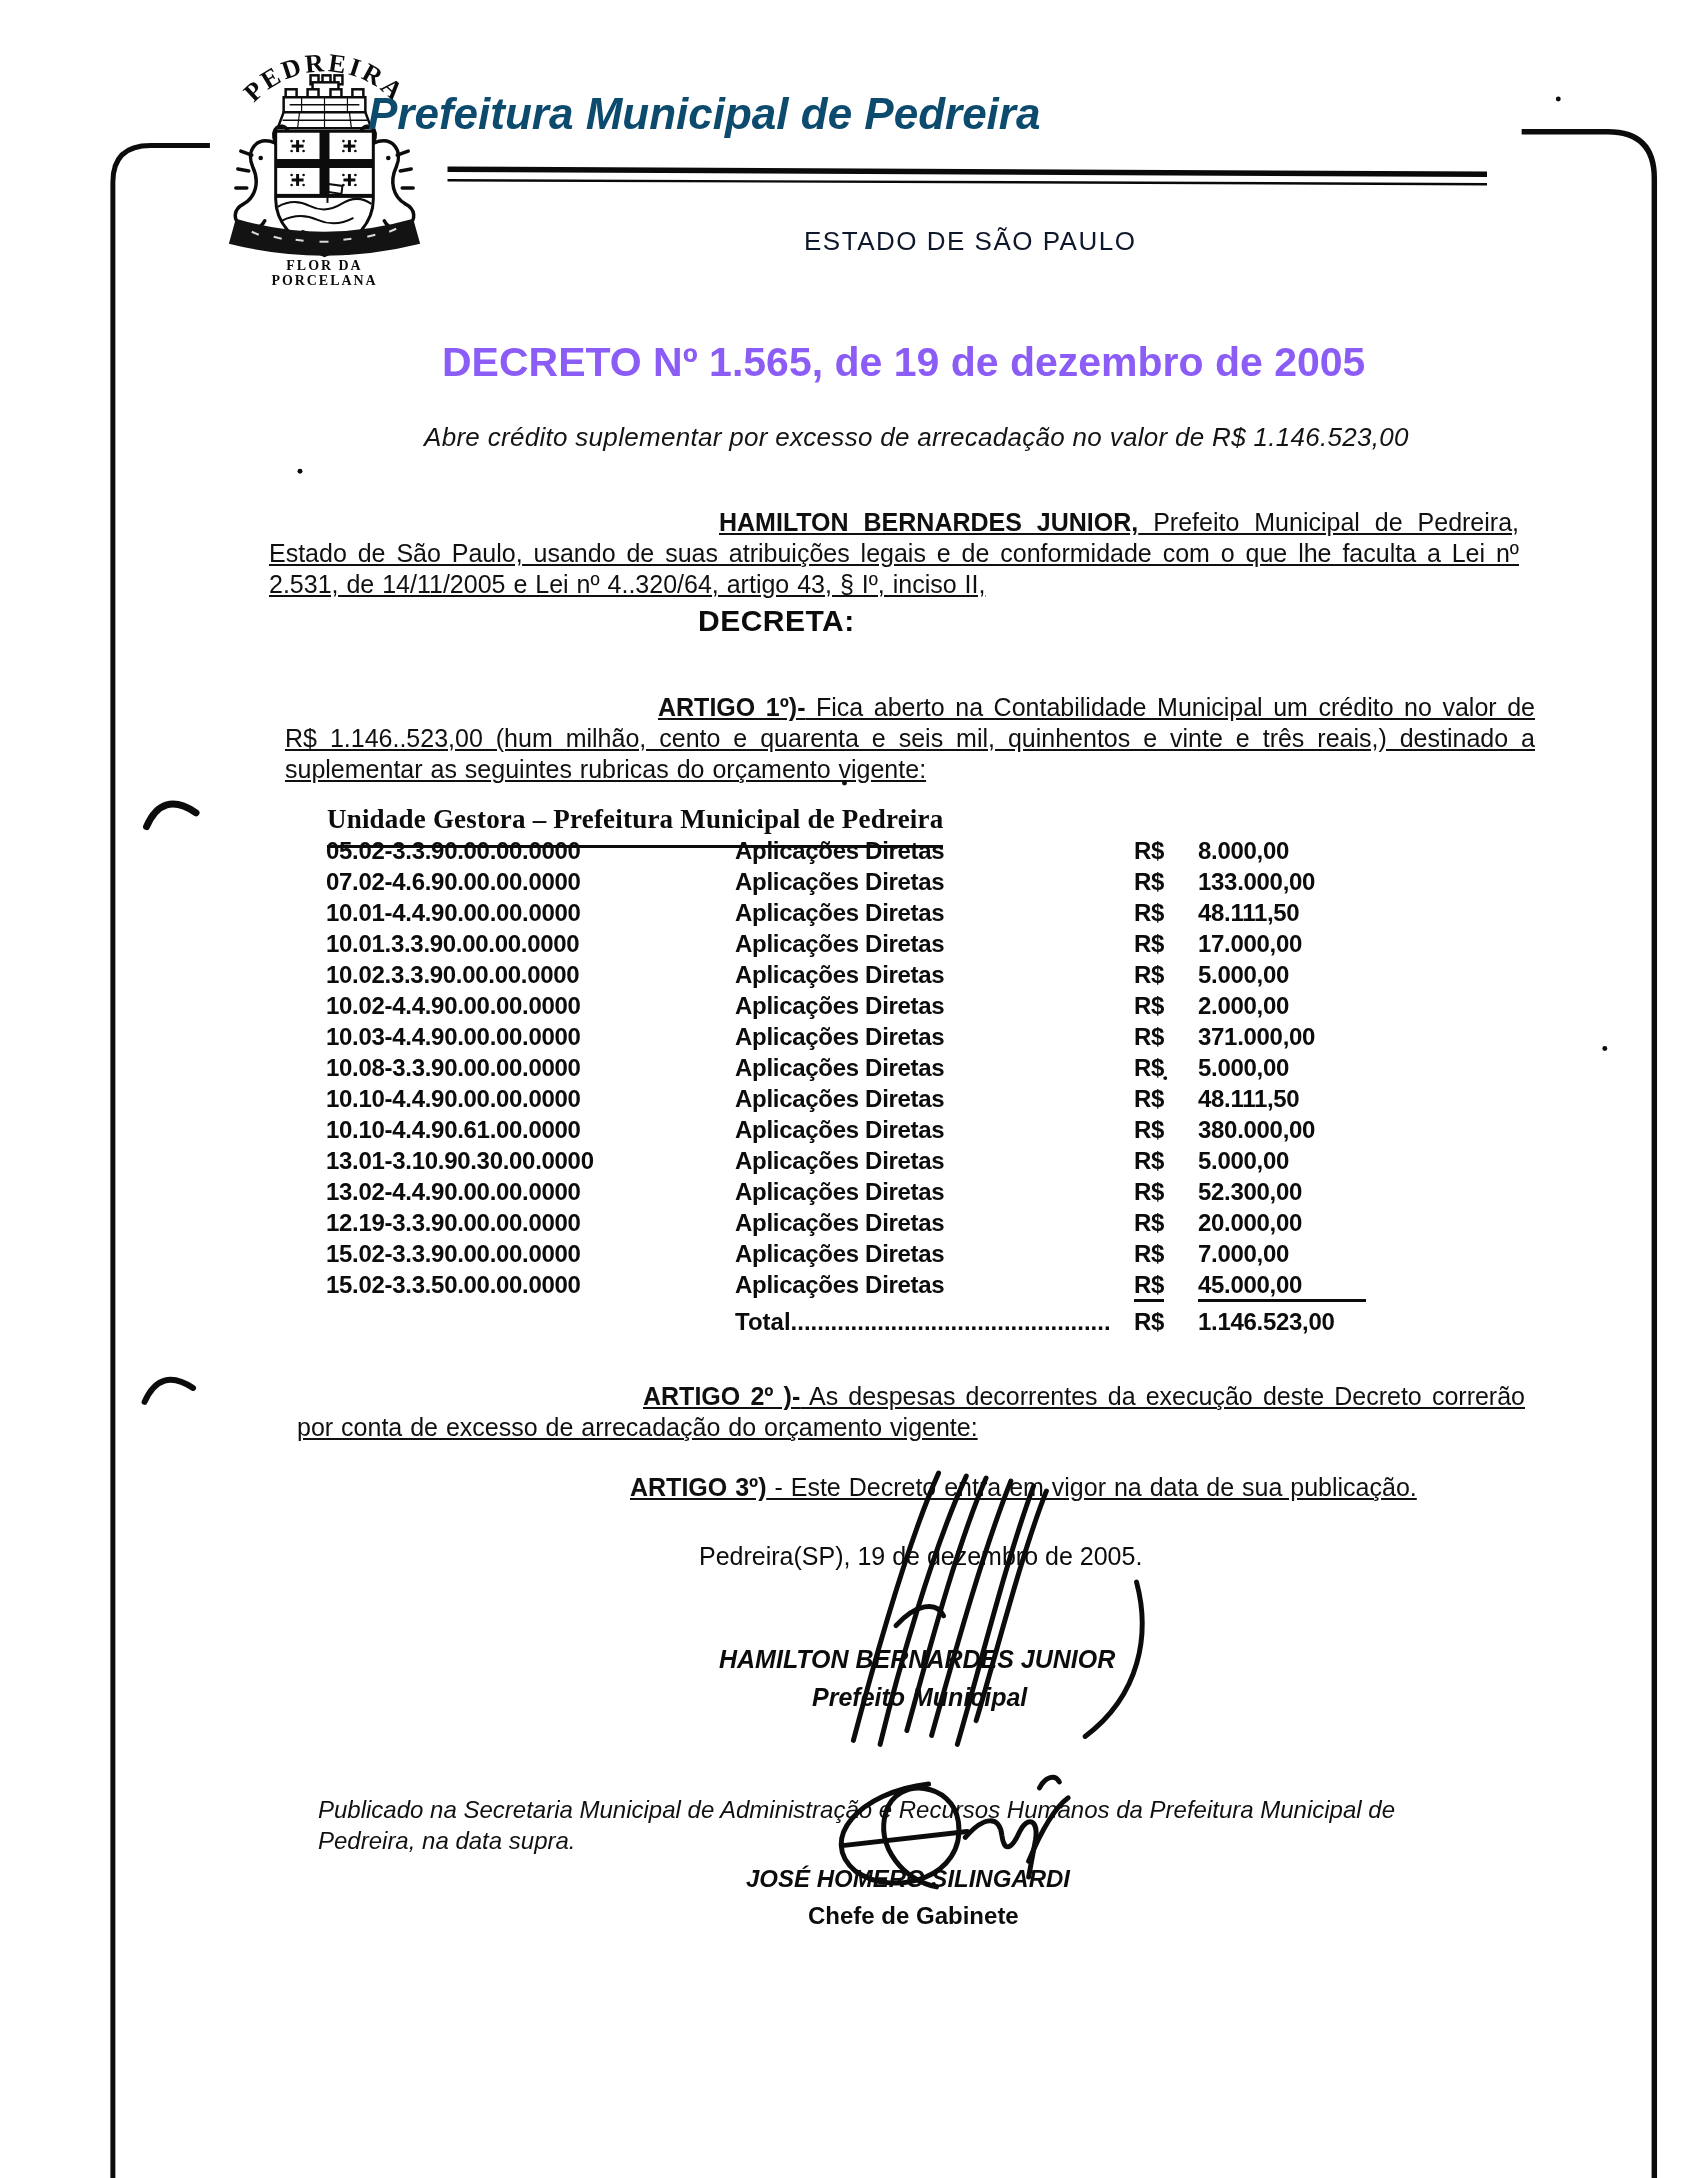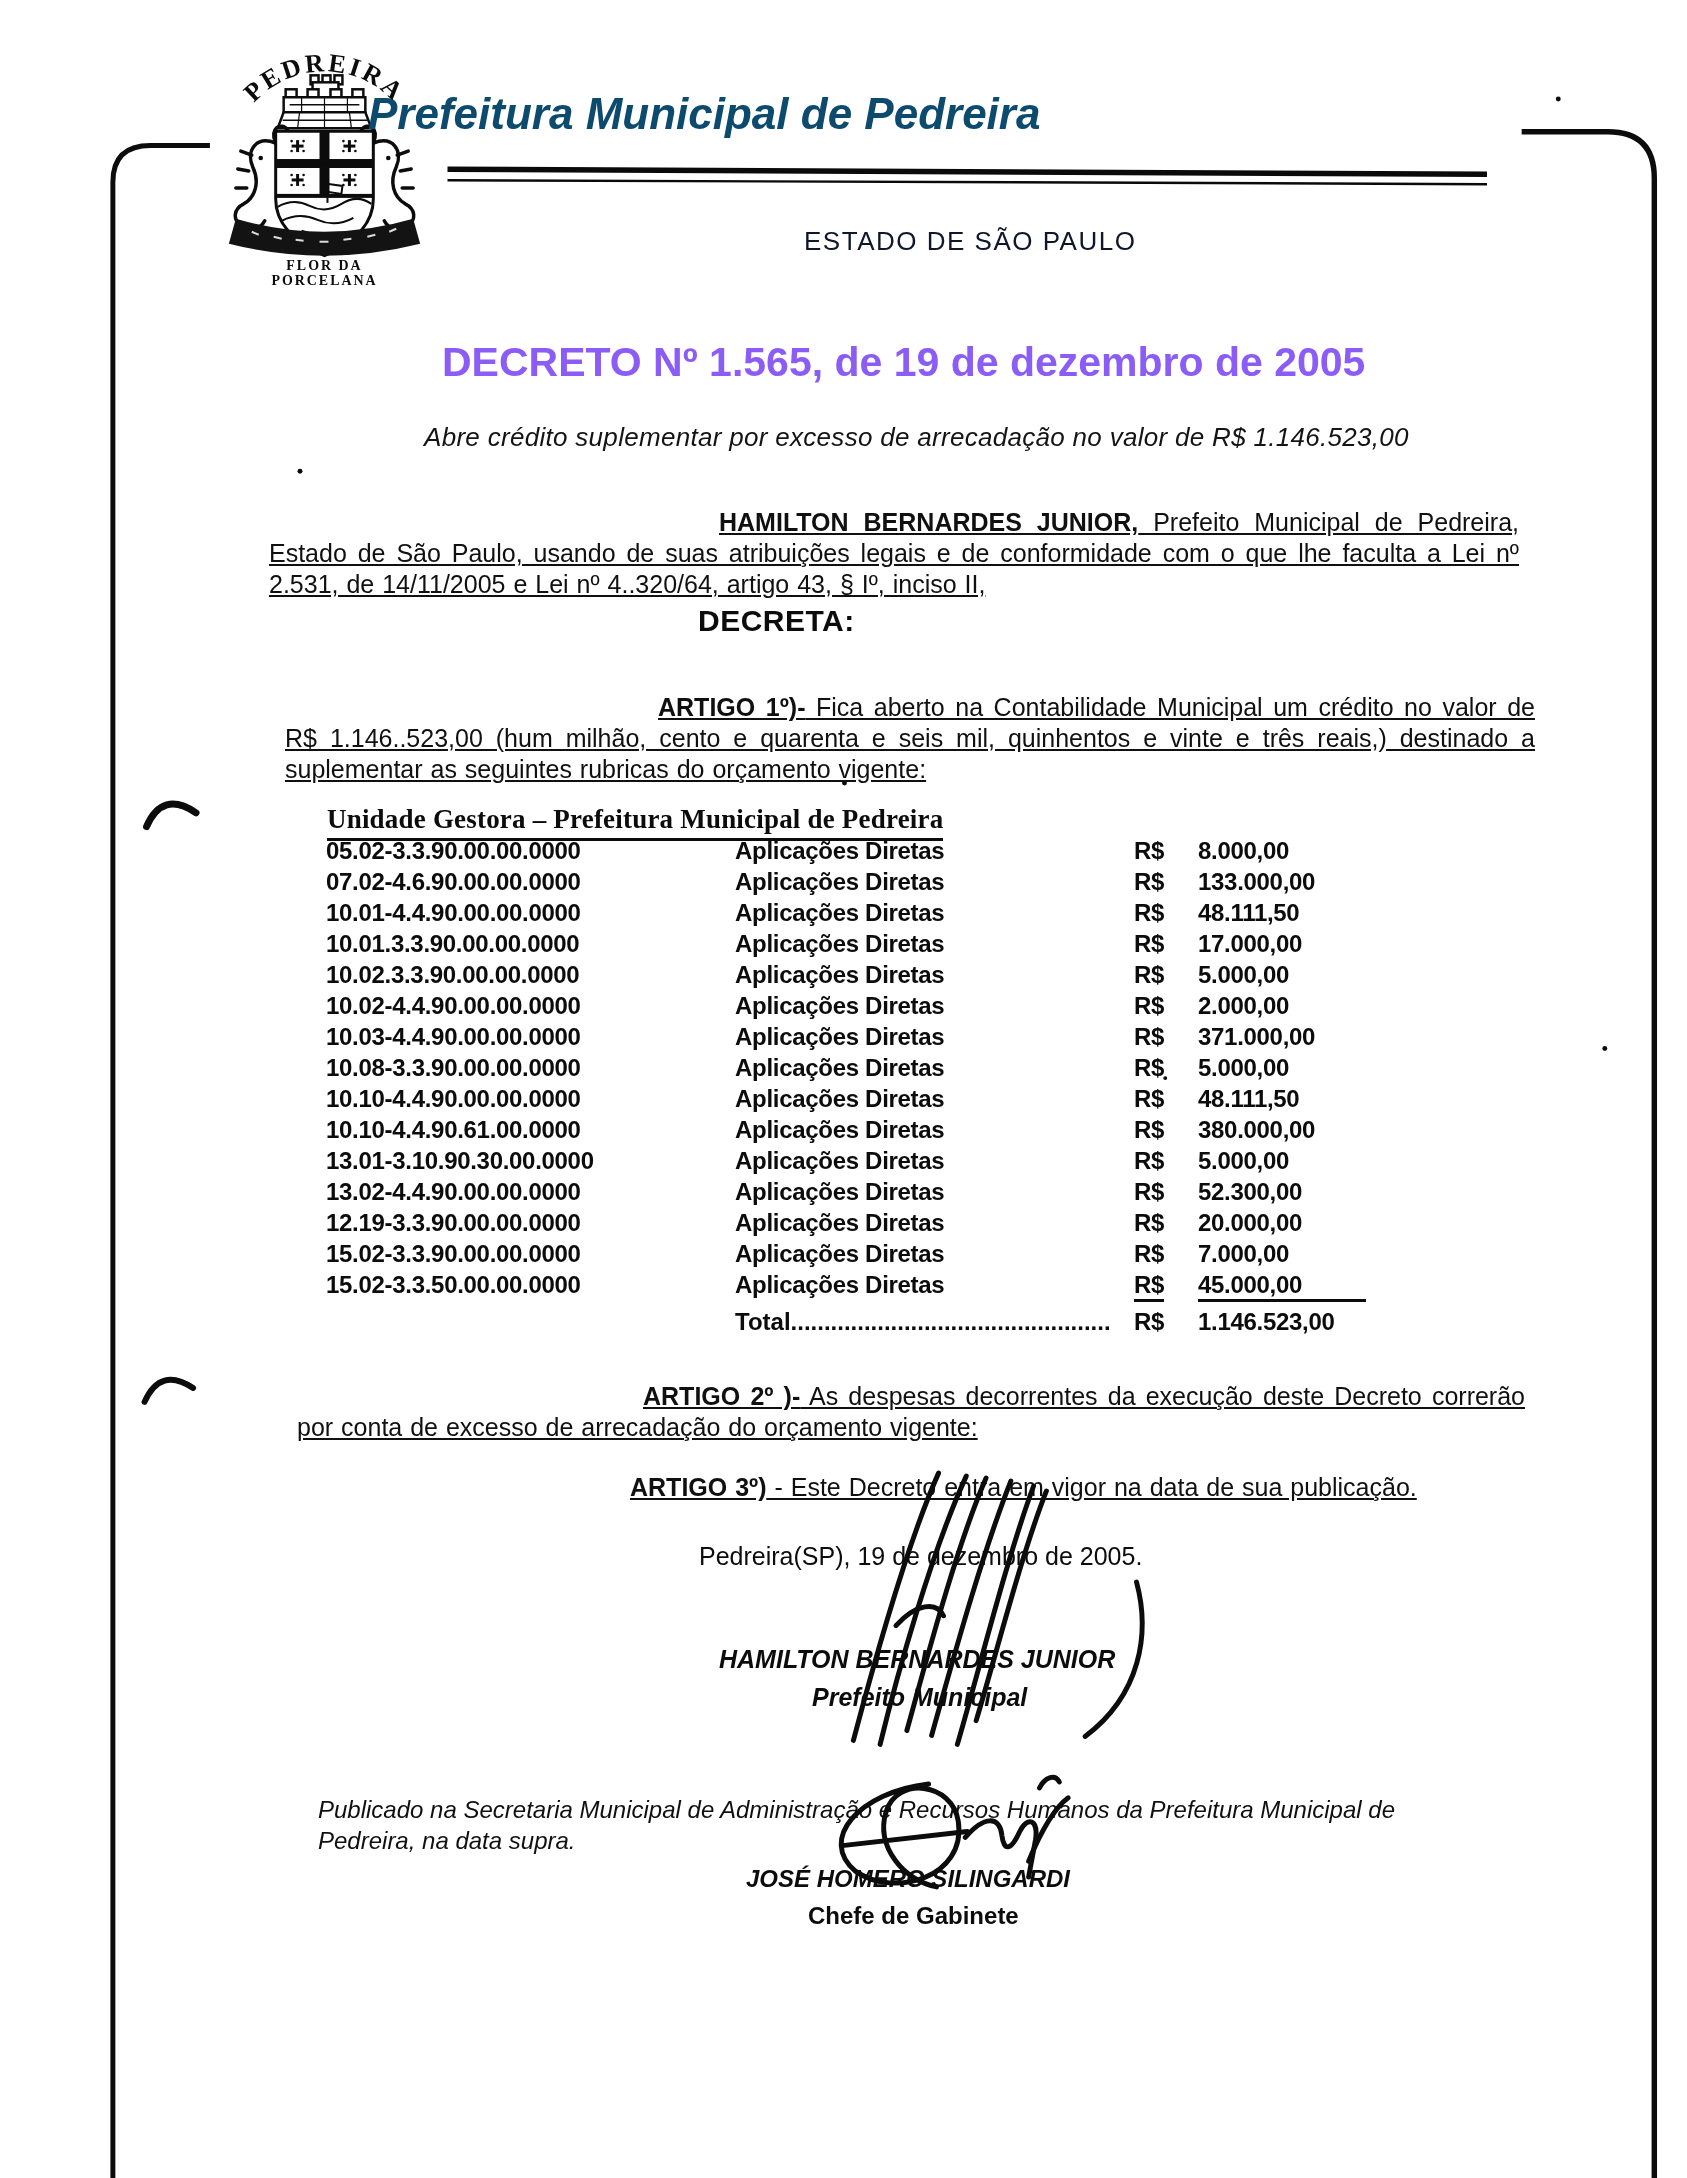--- a/index.html
+++ b/index.html
@@ -23,21 +23,21 @@
   .para{font-size:25px;line-height:31px;text-align:justify;color:#101010;word-spacing:1px;text-decoration:underline;}
   .preamble{left:269px;top:482px;width:1250px;text-indent:450px;}
   .decreta{left:698px;top:604px;font-size:30px;font-weight:bold;letter-spacing:0.5px;}
   .artigo1{left:285px;top:667px;width:1250px;text-indent:373px;}
   .artigo2{left:297px;top:1356px;width:1228px;text-indent:346px;}
   .artigo3{left:269px;top:1447px;width:1250px;text-indent:361px;text-align:left;}
   .b{font-weight:bold;}
   
   .table-title{
     left:327px;top:804px;font-family:"Liberation Serif",serif;font-size:27px;font-weight:bold;
-    border-bottom:3px solid #0c0c0c;padding-bottom:3px;letter-spacing:0.2px;white-space:nowrap;
+    border-bottom:3px solid #0c0c0c;padding-bottom:10px;letter-spacing:0.2px;white-space:nowrap;
   }
   .table-rows{left:269px;top:837px;width:1250px;}
   .t-row{position:relative;height:31px;font-size:24px;font-weight:bold;letter-spacing:-0.3px;white-space:nowrap;}
   .t-row .code{position:absolute;left:57px;}
   .t-row .desc{position:absolute;left:466px;}
   .t-row .cur{position:absolute;left:865px;}
   .t-row .val{position:absolute;left:929px;width:168px;}
   .t-row.u .cur{border-bottom:3px solid #0c0c0c;}
   .t-row.u .val{border-bottom:3px solid #0c0c0c;}
   .t-row.total{margin-top:6px;}

